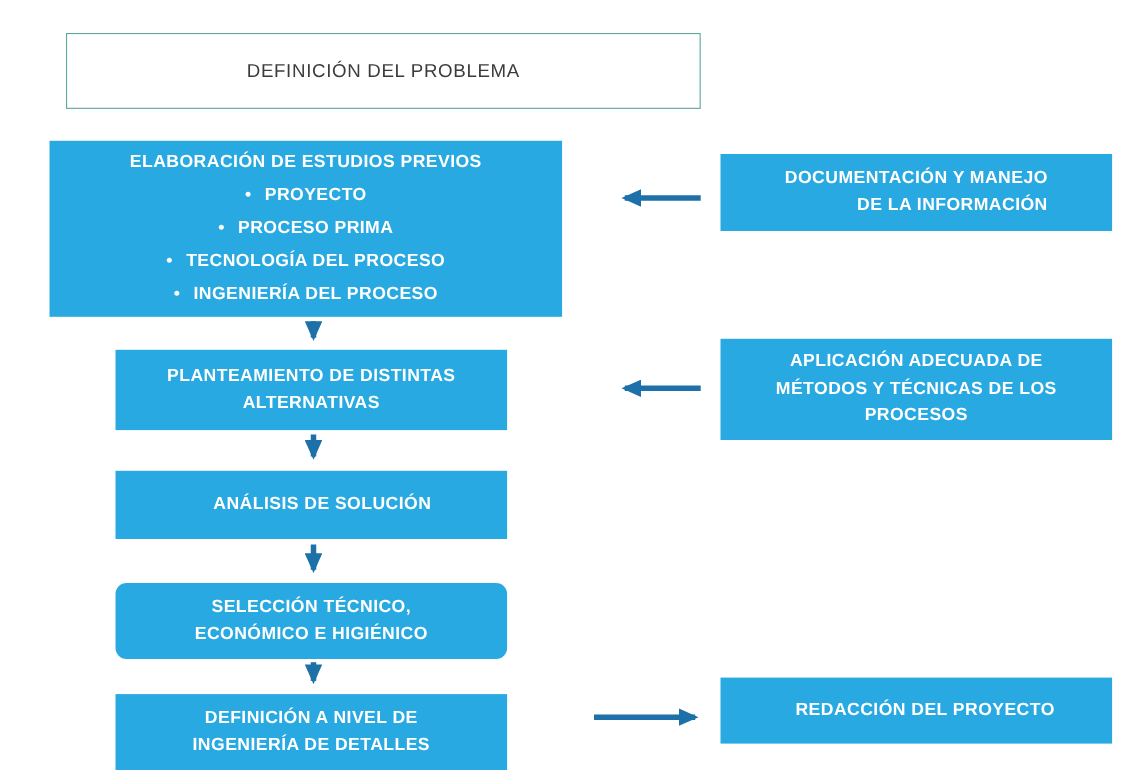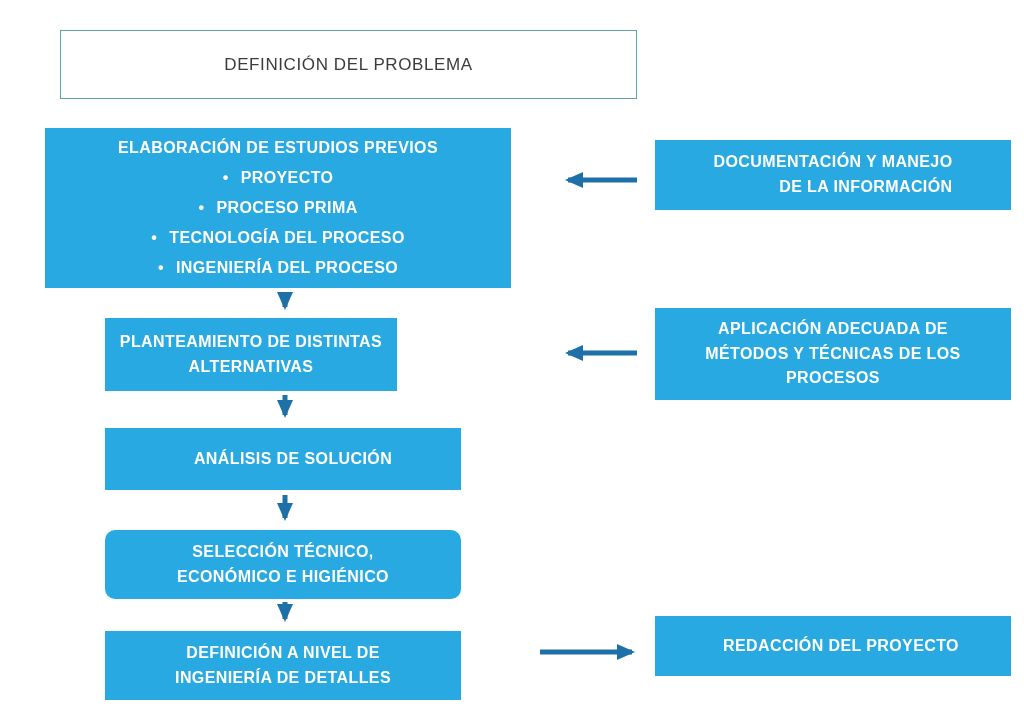--- a/index.html
+++ b/index.html
@@ -47,21 +47,21 @@
     display: flex; flex-direction: column;
     align-items: center; justify-content: center;
     text-align: center;
   }
   .box-label { white-space: pre-line; line-height: 1.55; }
 
   #box-estudios      { left: 45px;  top: 128px; width: 466px; height: 160px; }
   #box-estudios .line { line-height: 30px; height: 30px; }
   #box-estudios .dot  { margin-right: 12px; }
 
-  #box-alternativas  { left: 105px; top: 318px; width: 292px; height: 73px; }
+  #box-alternativas  { left: 105px; top: 318px; width: 356px; height: 73px; }
   #box-analisis      { left: 105px; top: 428px; width: 356px; height: 62px; padding-left: 20px; }
   #box-seleccion     { left: 105px; top: 530px; width: 356px; height: 69px; border-radius: 10px; }
   #box-definicion    { left: 105px; top: 631px; width: 356px; height: 69px; }
 
   #box-documentacion { left: 655px; top: 140px; width: 356px; height: 70px; text-align: right; }
   #box-aplicacion    { left: 655px; top: 308px; width: 356px; height: 92px; }
   #box-redaccion     { left: 655px; top: 616px; width: 356px; height: 60px; padding-left: 16px; }
 </style>
 </head>
 <body>

